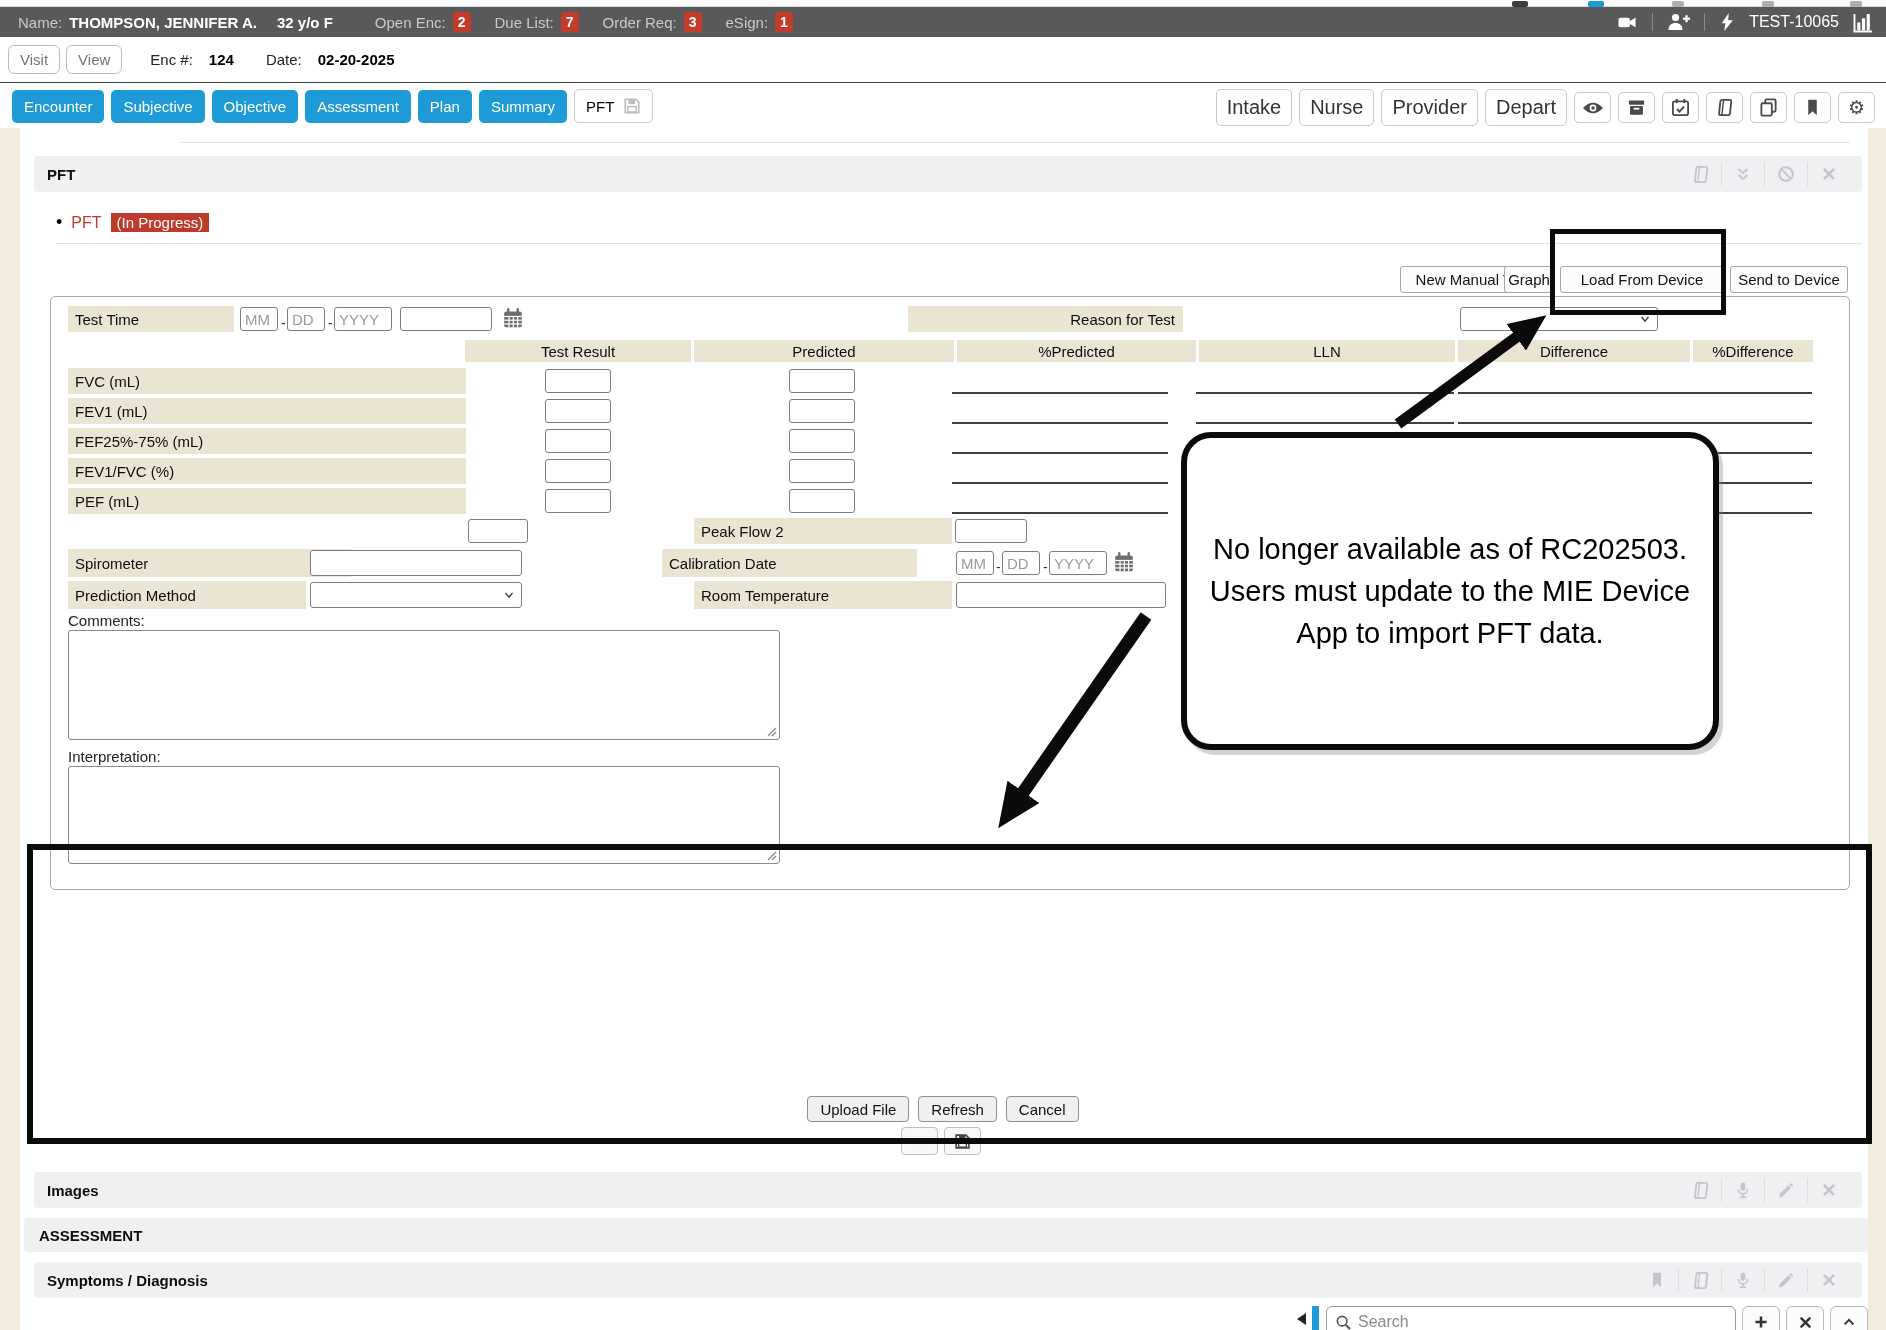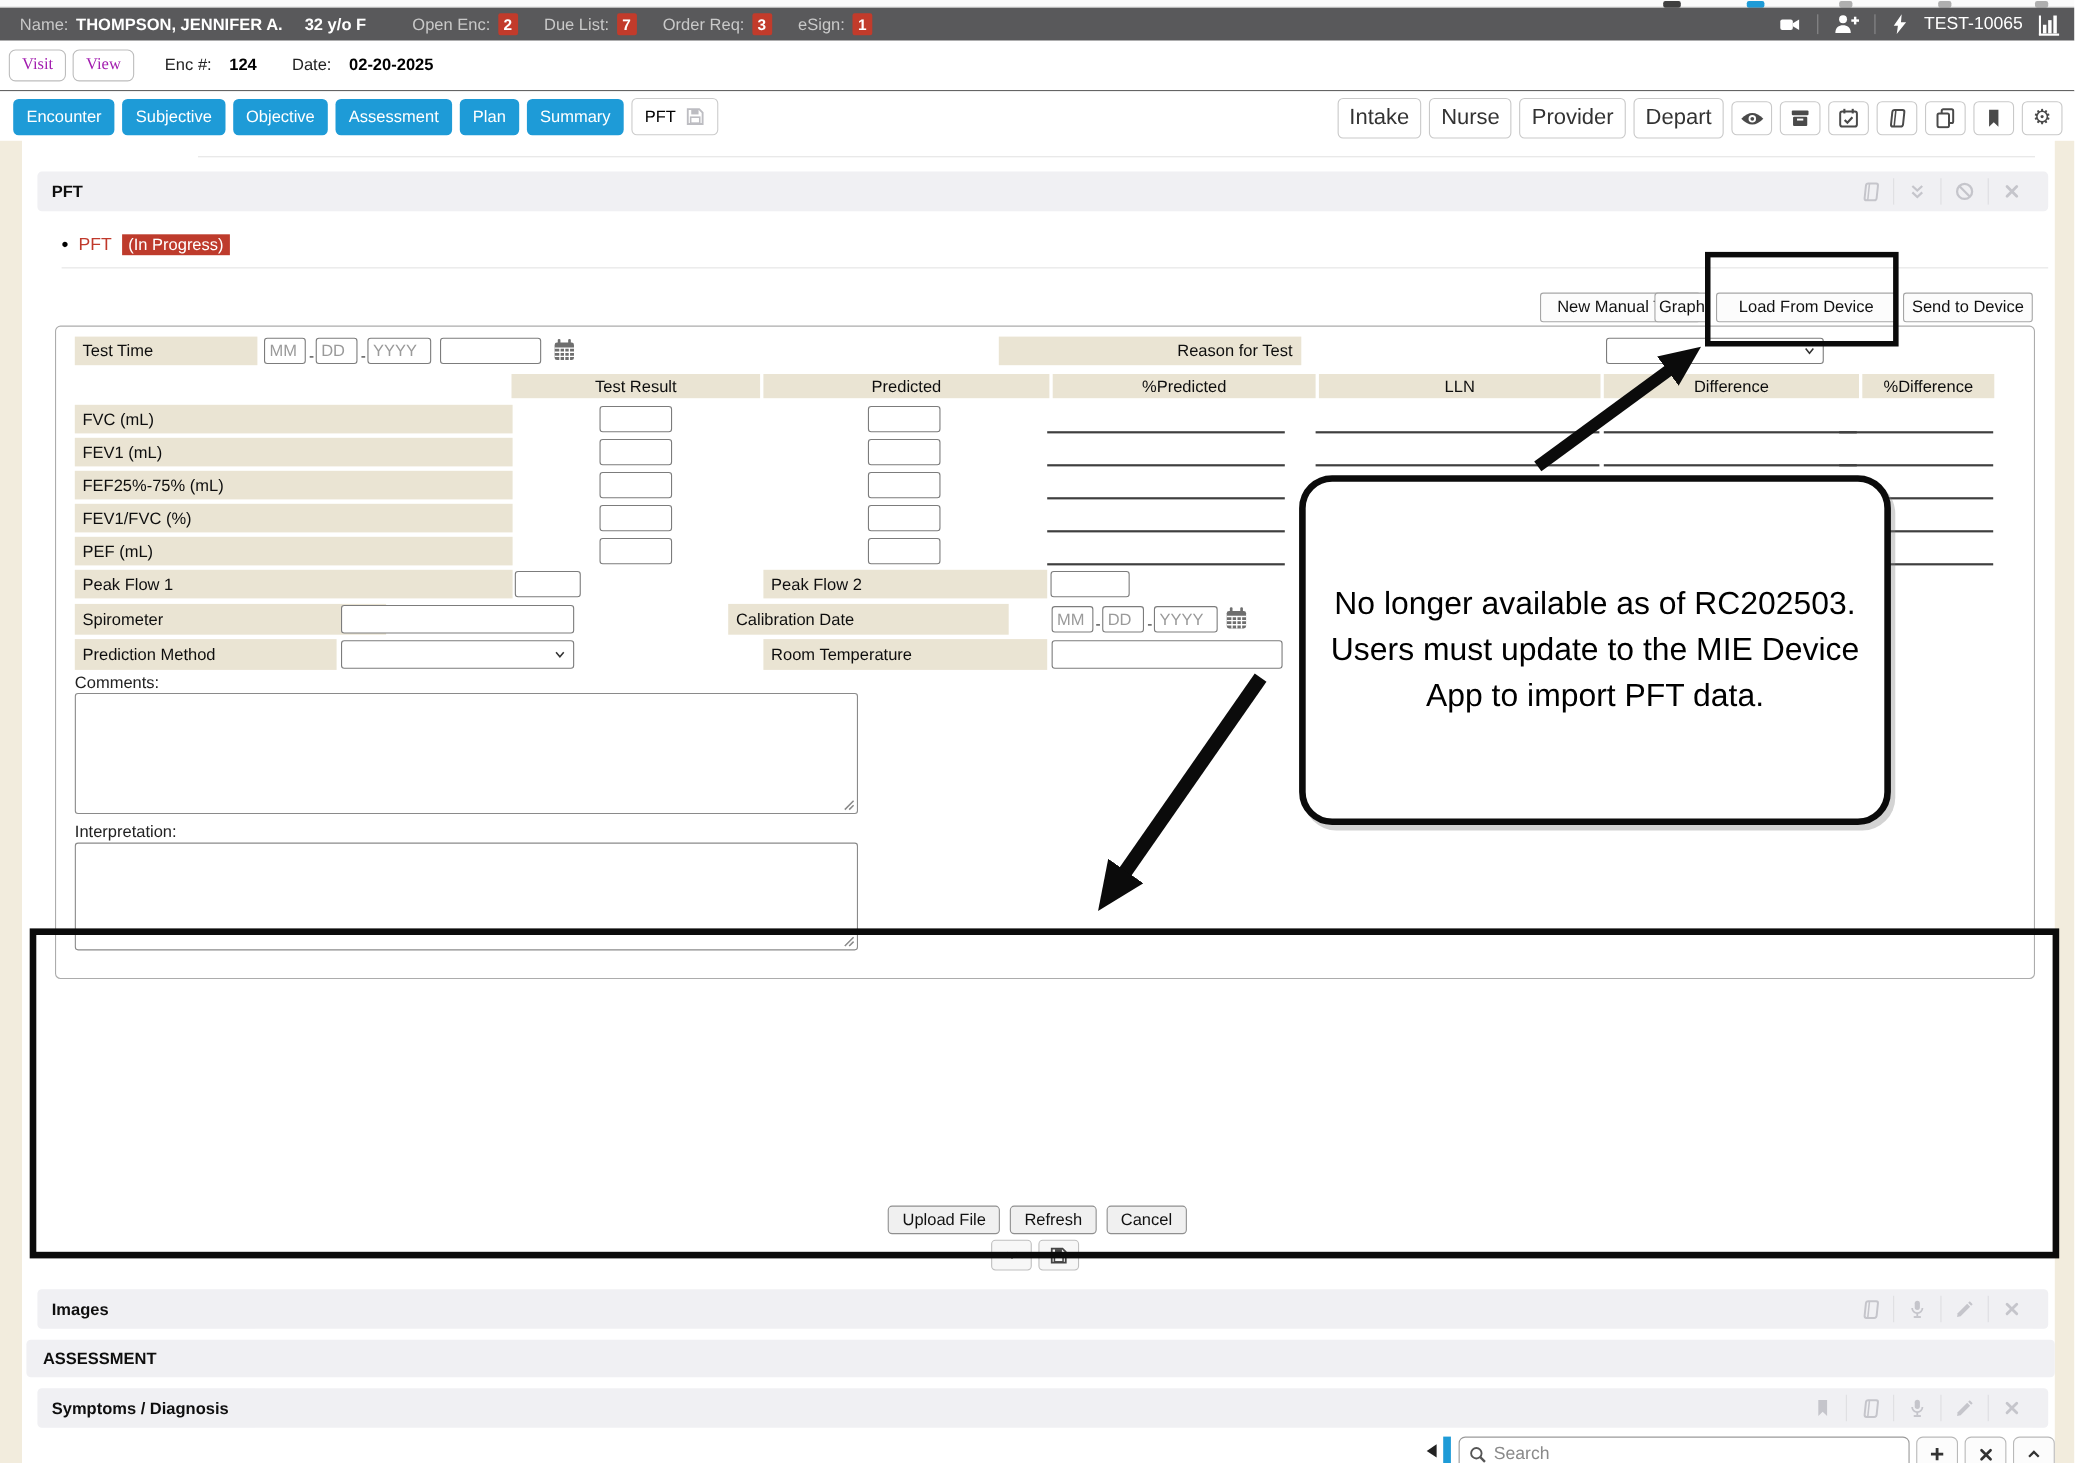--- a/index.html
+++ b/index.html
@@ -17,22 +17,22 @@
   .tb-label{color:#C9C9C9;margin-right:7px}
   .tb-value{color:#fff;font-weight:700}
   .badge{background:#C23B2B;color:#fff;font-weight:700;padding:0 5px;border-radius:2px;
          font-size:14px;line-height:20px;display:inline-block}
   .tb-right{margin-left:auto;display:flex;align-items:center;gap:13px;padding-right:12px;color:#fff}
   .vdiv{width:1px;height:18px;background:#8A8A8C}
 
   
   .encbar{position:absolute;left:0;top:37px;width:100%;height:45px;background:#fff;
           display:flex;align-items:center;padding-left:8px;color:#222}
-  .pillbtn{border:1px solid #BDBDBD;border-radius:6px;background:#fff;padding:5px 11px;color:#a21caf;
-           font-size:15px;font-family:Liberation Serif, serif;margin-right:6px;cursor:pointer}
+  .pillbtn{border:1px solid #BDBDBD;border-radius:6px;background:#fff;padding:5px 11px;color:#737373;
+           font-size:15px;font-family:Liberation Sans, sans-serif;margin-right:6px;cursor:pointer}
   .enc-meta{margin-left:22px;display:flex;gap:16px;align-items:center}
   .enc-meta b{font-weight:700;color:#000}
   .darkline{position:absolute;left:0;top:82px;width:100%;height:1px;background:#3F3F3F}
 
   
   .tabbar{position:absolute;left:0;top:83px;width:100%;height:45px;background:#fff}
   .tabs{position:absolute;left:12px;top:6px;display:flex;gap:7px;align-items:center}
   .tab{background:#1E9BD7;color:#fff;border:0;border-radius:5px;padding:8px 12px;font-size:15px;
        font-family:inherit;cursor:pointer}
   .tab-chart{background:#fff;color:#000;border:1px solid #CCC;border-radius:5px;padding:7px 11px;
@@ -474,21 +474,20 @@
   <div class="bl" style="left:1672px;top:482px;width:140px"></div>
 
   <div class="bcell" style="left:68px;top:488px;width:398px;height:26px">PEF (mL)</div>
   <input class="ti" style="left: 545px; top: 489px; width: 66px;">
   <input class="ti" style="left: 789px; top: 489px; width: 66px;">
   <div class="bl" style="left:952px;top:512px;width:216px"></div>
   <div class="bl" style="left:1196px;top:512px;width:258px"></div>
   <div class="bl" style="left:1458px;top:512px;width:230px"></div>
   <div class="bl" style="left:1672px;top:512px;width:140px"></div>
 
-  <div class="bcell" style="left:68px;top:518px;width:398px;height:26px">Peak Flow 1</div>
   <input class="ti" style="left: 468px; top: 519px; width: 60px;">
   <div class="bcell" style="left:694px;top:518px;width:258px;height:26px">Peak Flow 2</div>
   <input class="ti" style="left: 955px; top: 519px; width: 72px;">
 
   <div class="bcell" style="left:68px;top:549px;width:283px;height:28px">Spirometer</div>
   <input class="ti" style="left: 310px; top: 550px; width: 212px; height: 26px;">
   <div class="bcell" style="left:662px;top:549px;width:255px;height:28px">Calibration Date</div>
   <input class="ti" style="left: 956px; top: 551px; width: 38px;" placeholder="MM">
   <span class="dsep" style="left:996px;top:559px">-</span>
   <input class="ti" style="left: 1002px; top: 551px; width: 38px;" placeholder="DD">

